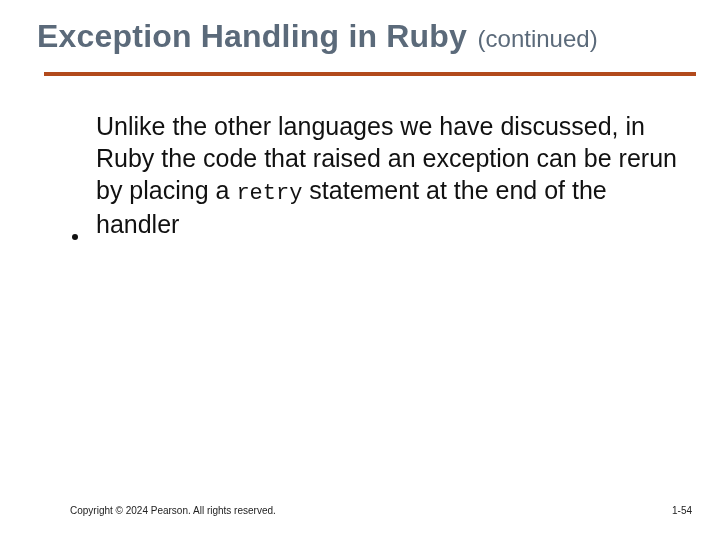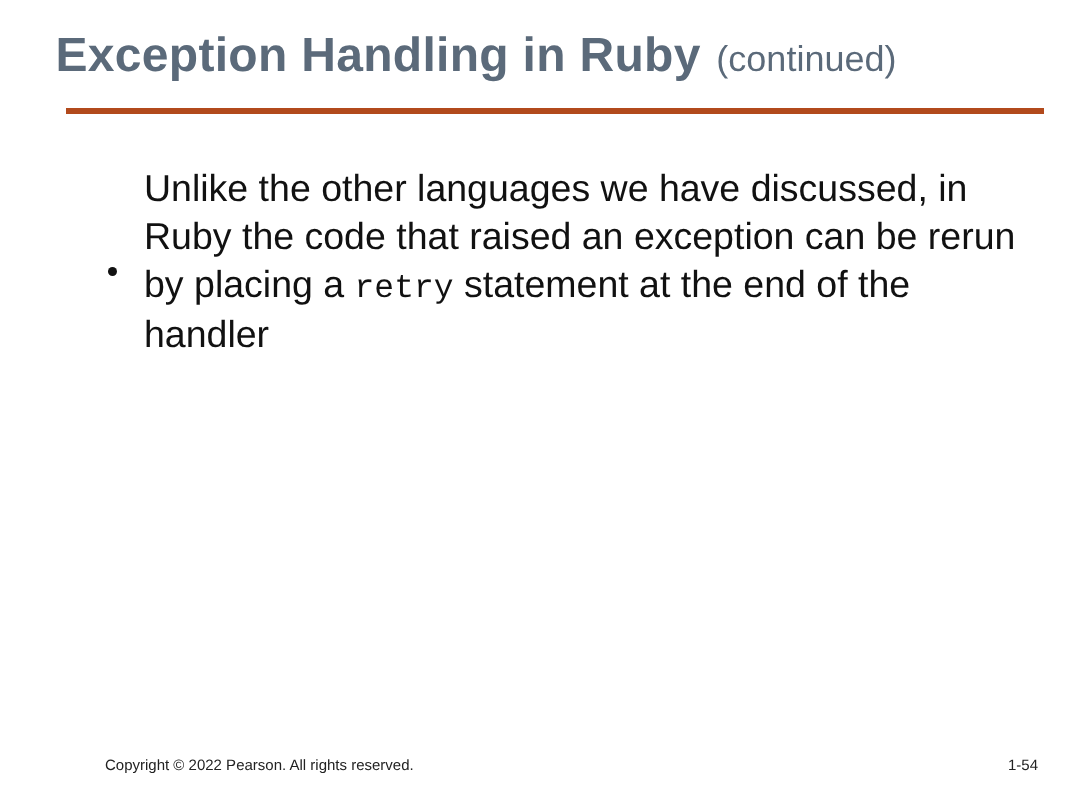--- a/index.html
+++ b/index.html
@@ -47,21 +47,21 @@
     background: #b24a1c;
   }
   .body {
     position: absolute;
     left: 70px;
     right: 40px;
     top: 110px;
   }
   .bullet {
     display: flex;
-    align-items: center;
+    align-items: flex-end;
     font-size: 25px;
     line-height: 1.28;
     color: #111;
   }
   .bullet .dot {
     flex: 0 0 auto;
     width: 6px;
     height: 6px;
     border-radius: 50%;
     background: #111;
@@ -107,16 +107,16 @@
 
   <div class="body">
     <div class="bullet">
       <div class="dot"></div>
       <div class="txt">
         <span>Unlike the other languages we have discussed, in Ruby the code that raised an exception can be rerun by placing a </span><span class="code">retry</span><span> statement at the end of the handler</span>
       </div>
     </div>
   </div>
 
-  <div class="footer-left">Copyright © 2022 Pearson. All rights reserved.</div>
+  <div class="footer-left">Copyright © 2024 Pearson. All rights reserved.</div>
   <div class="footer-right">1-54</div>
 
 </div>
 
 </body></html>

